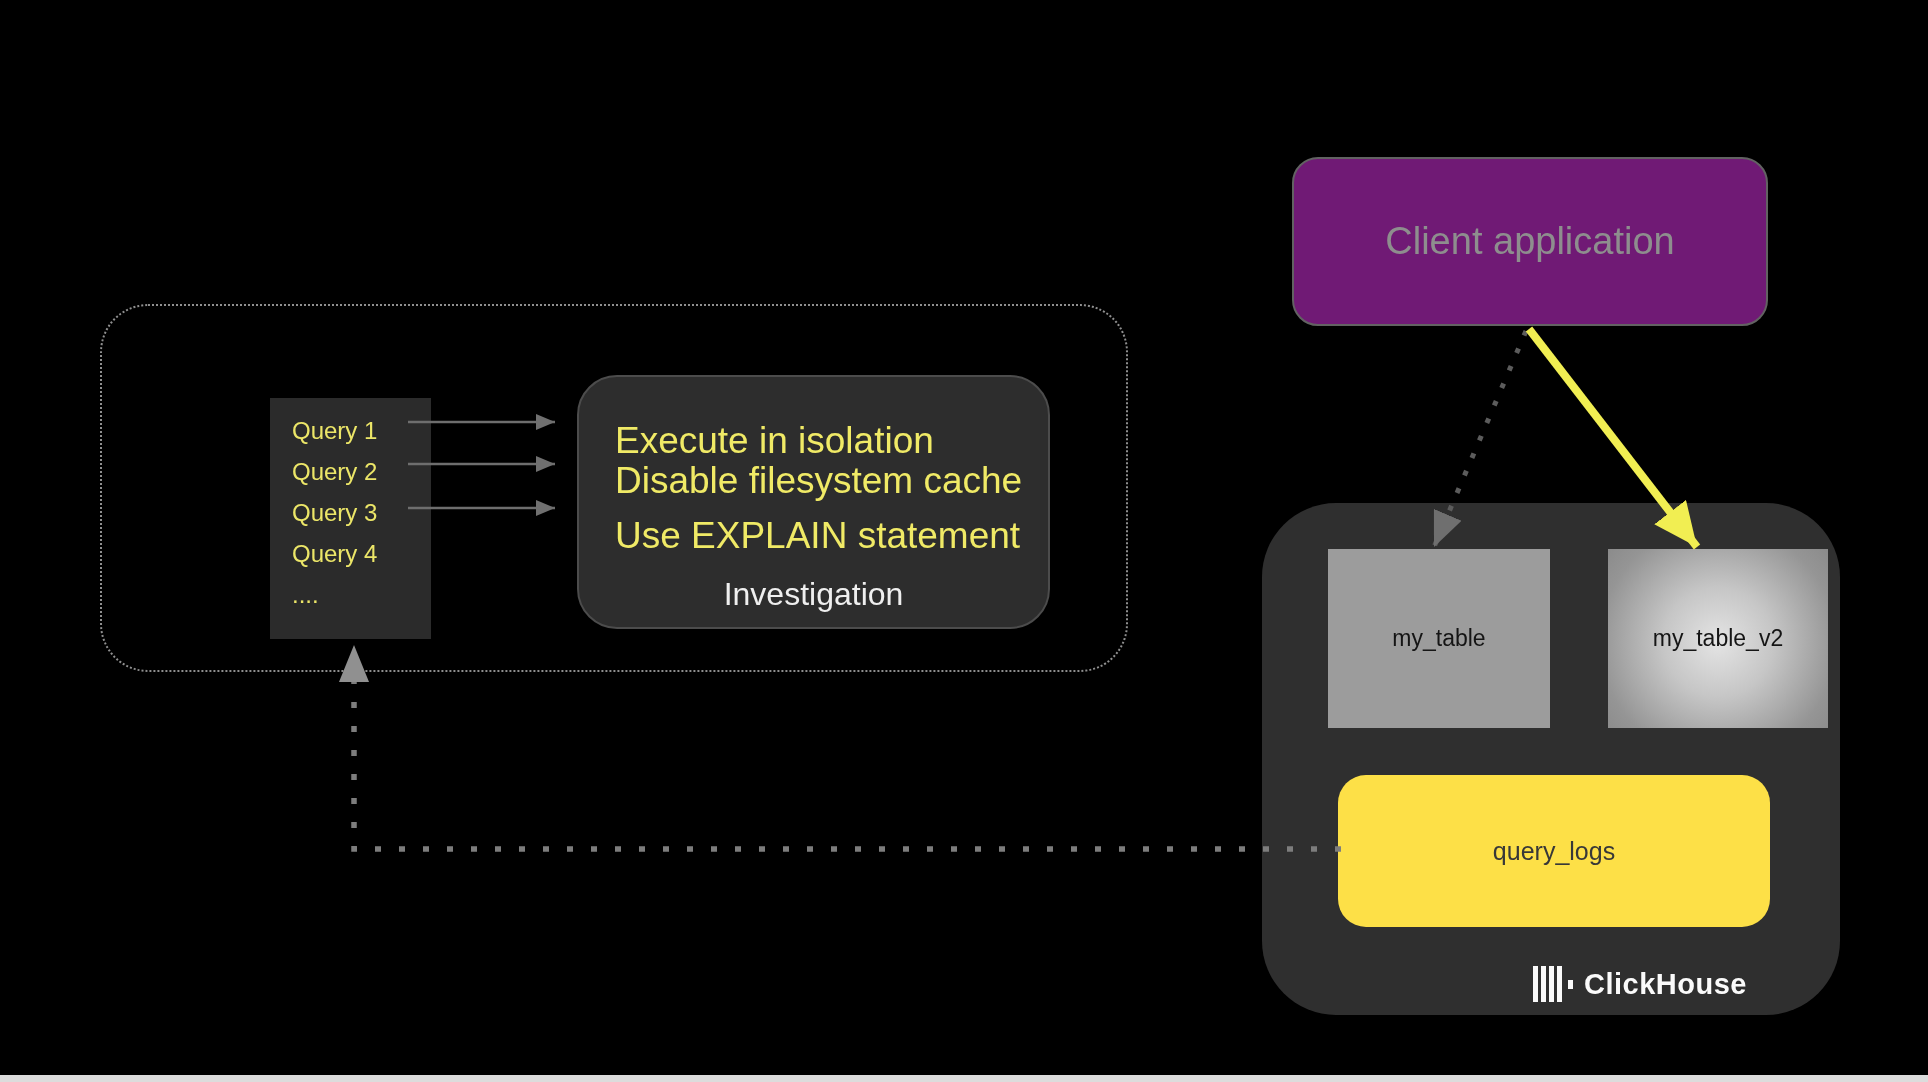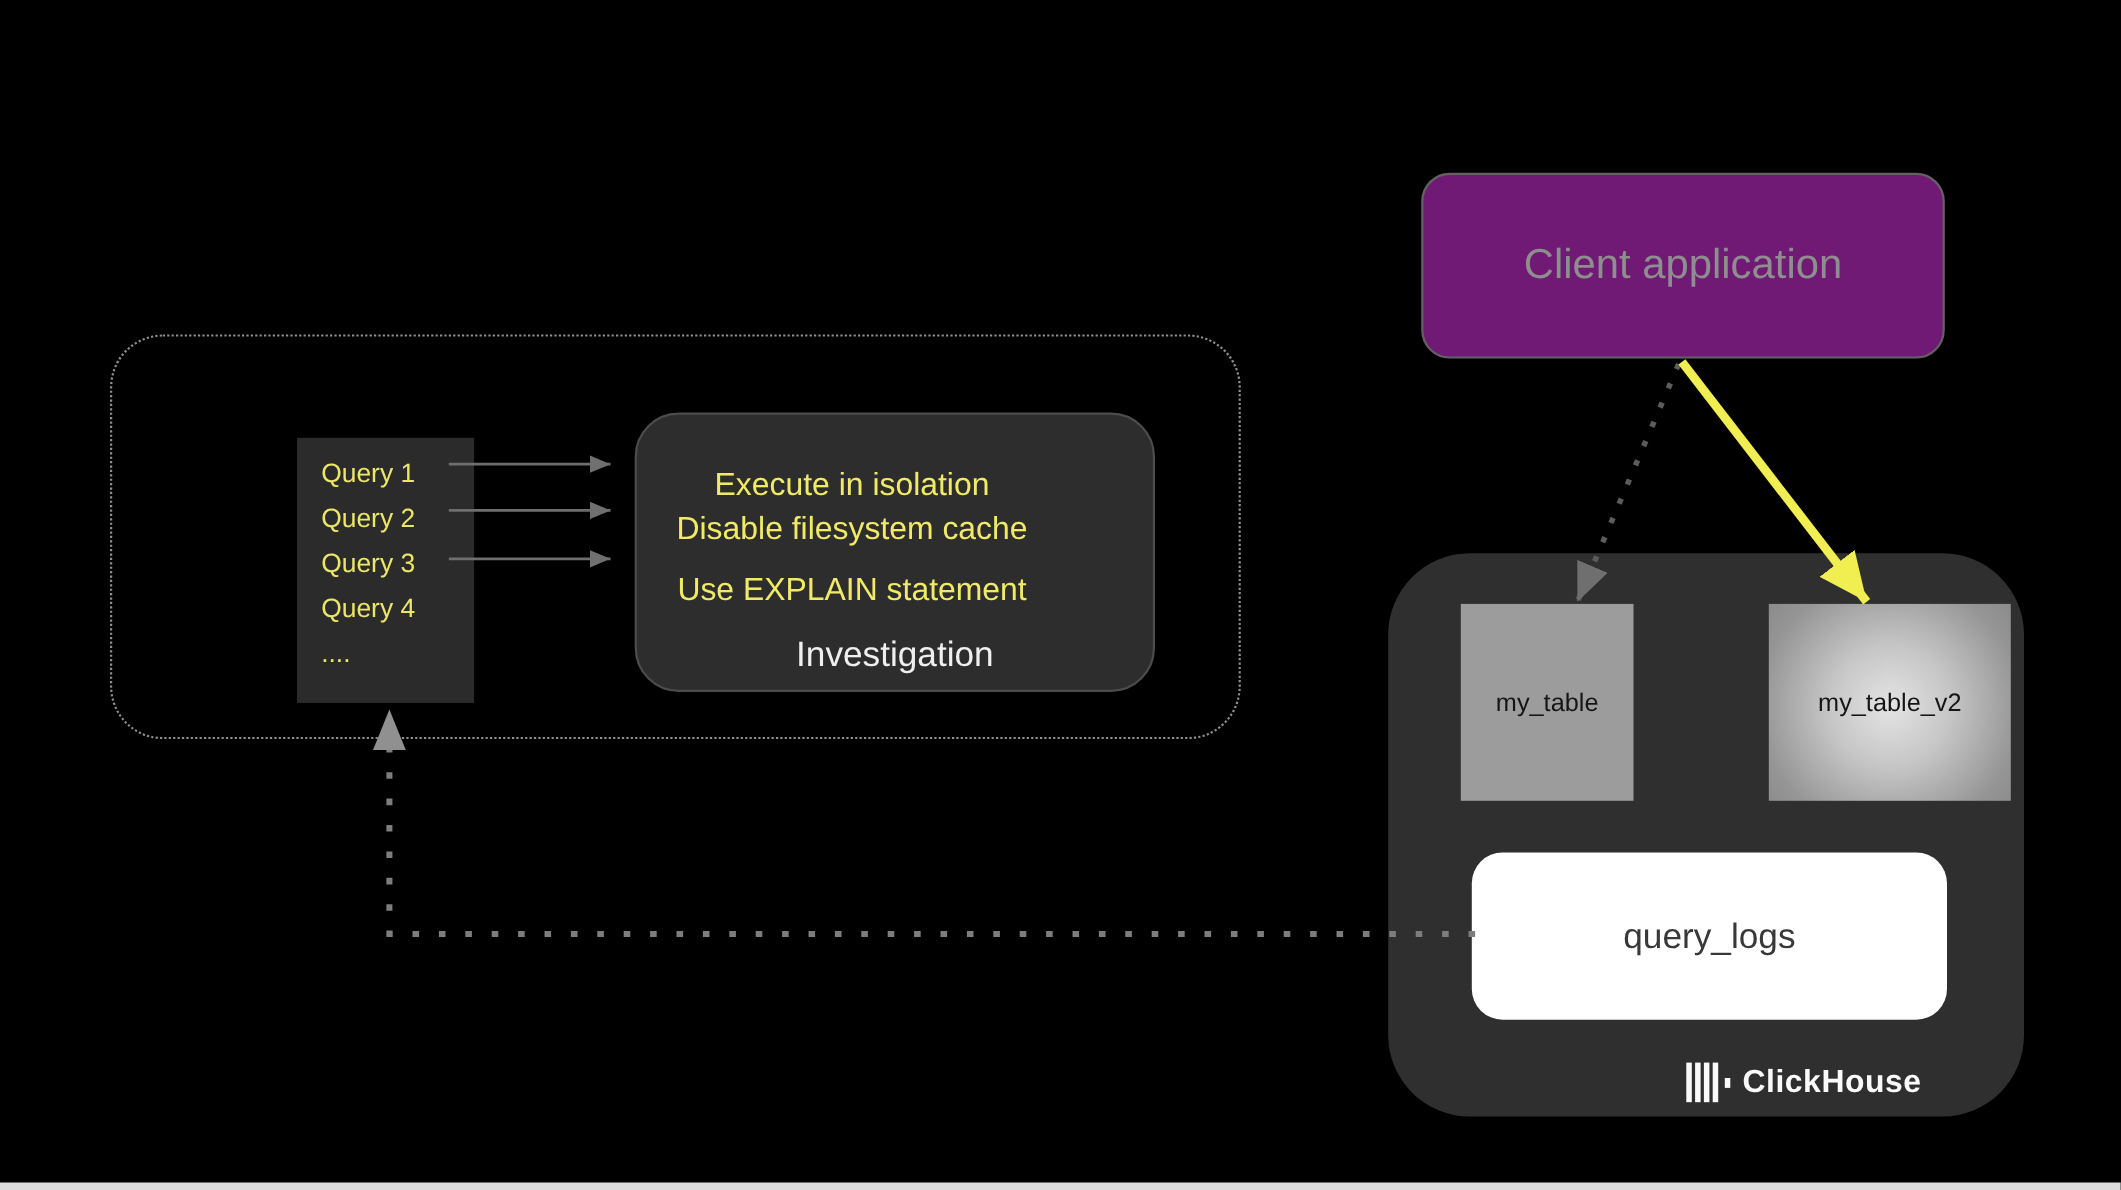--- a/index.html
+++ b/index.html
@@ -29,21 +29,21 @@
     white-space:nowrap;
   }
 
   
   .inv-box{
     left:577px;top:375px;width:473px;height:254px;
     background:#2d2d2d;border:2px solid #4c4c4c;border-radius:40px;
   }
   .inv-bullets{
     position:absolute;left:36px;top:44px;
-    font-size:29px;line-height:40px;color:#f0ea66;white-space:nowrap;text-align:center;
+    font-size:37px;line-height:40px;color:#f0ea66;white-space:nowrap;
   }
   .inv-bullet-gap{margin-top:15px;}
   .inv-label{
     position:absolute;left:0;right:0;bottom:14px;
     text-align:center;color:#efefef;font-size:32px;
   }
 
   
   .client-box{
     left:1292px;top:157px;width:476px;height:169px;
@@ -55,32 +55,32 @@
   
   .ch-container{
     left:1262px;top:503px;width:578px;height:512px;
     background:#2f2f2f;border-radius:74px;
   }
   .table-box{
     display:flex;align-items:center;justify-content:center;
     color:#151515;font-size:23px;
   }
   .my-table{
-    left:1328px;top:549px;width:157px;height:179px;
+    left:1328px;top:549px;width:222px;height:179px;
     background:#9c9c9c;
   }
   .my-table-v2{
     left:1608px;top:549px;width:220px;height:179px;
     background:radial-gradient(circle at 50% 52%, #e4e4e4 0%, #c6c6c6 38%, #959595 82%, #8b8b8b 100%);
   }
   .query-logs{
     left:1338px;top:775px;width:432px;height:152px;
-    background:#ffffff;border-radius:28px;
+    background:#fde047;border-radius:28px;
     display:flex;align-items:center;justify-content:center;
-    color:#383838;font-size:32px;
+    color:#383838;font-size:25px;
   }
 
   
   .ch-logo{
     left:1533px;top:964px;height:40px;
     display:flex;align-items:center;
   }
   .ch-bars{display:flex;align-items:center;gap:3px;}
   .ch-bar{width:5px;height:36px;background:#fafafa;}
   .ch-dot{width:5px;height:9px;background:#fafafa;margin-left:3px;}

